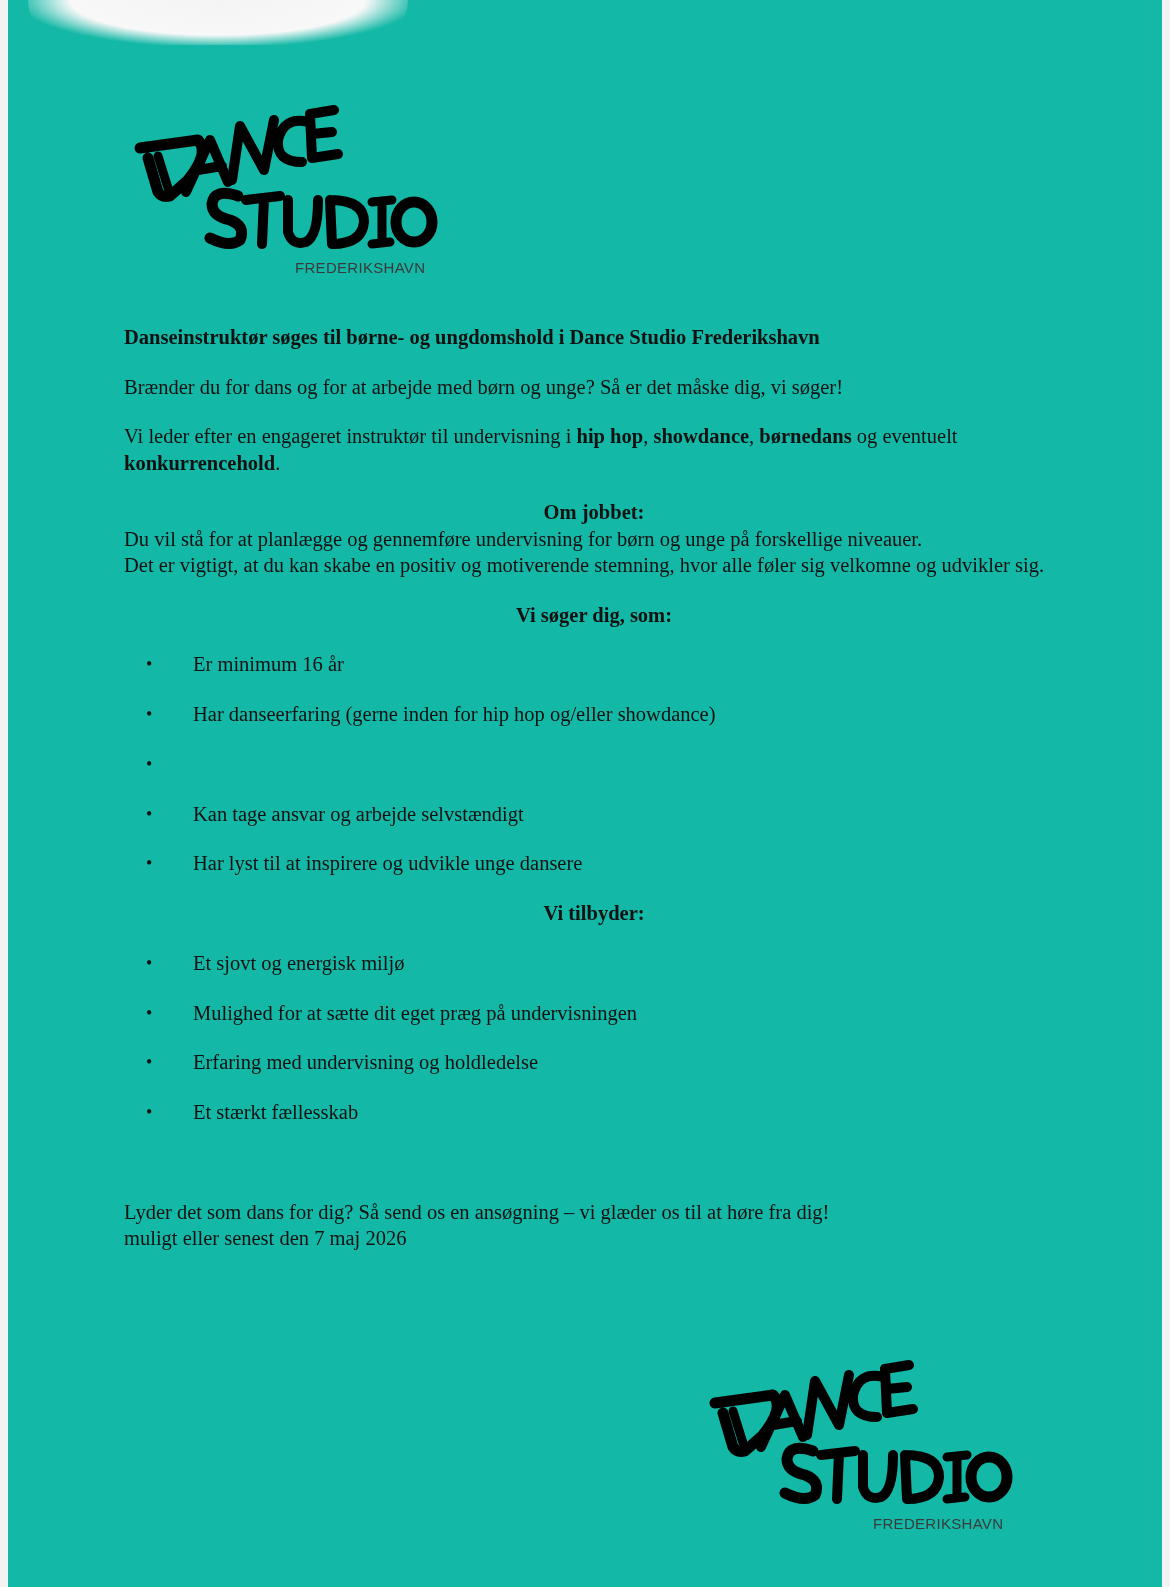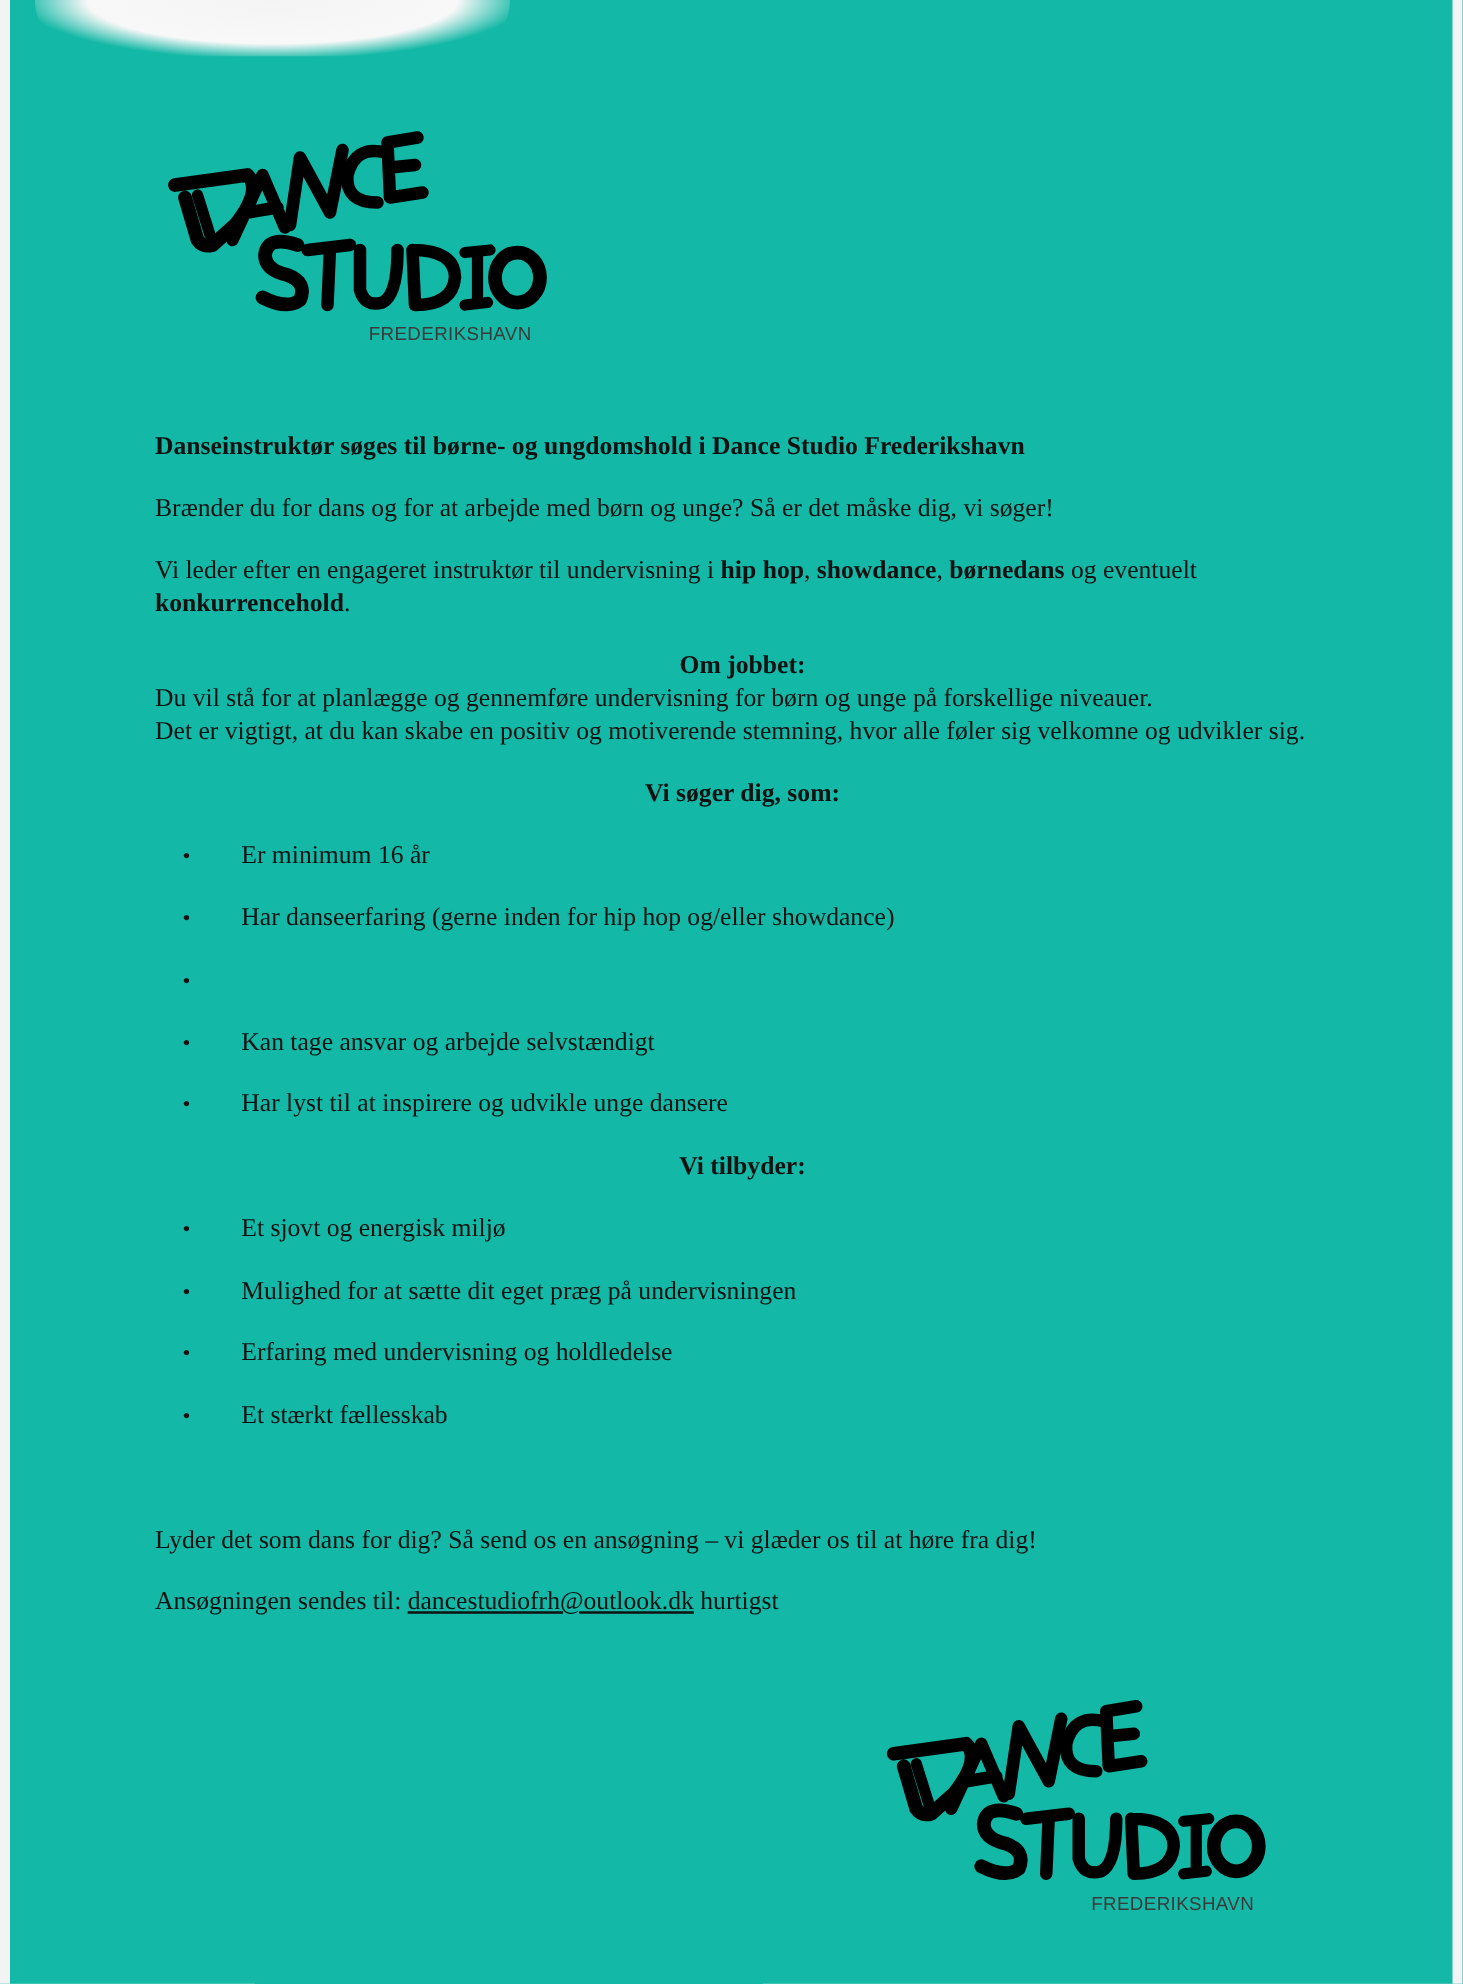--- a/index.html
+++ b/index.html
@@ -36,21 +36,21 @@
       font-family: "Liberation Sans", "DejaVu Sans", sans-serif;
       font-size: 15px;
       letter-spacing: 0.3px;
       color: #3a3a3a;
     }
     .logo-top .city { left: 167px; top: 159px; }
     .logo-bottom .city { left: 170px; top: 160px; }
 
     .content {
       position: absolute;
-      left: 116px; top: 344px;
+      left: 116px; top: 324px;
       width: 940px;
       font-size: 20.5px;
       line-height: 26.5px;
     }
     .content p { margin: 0; }
     .title { font-weight: bold; font-size: 20.5px; }
     .sec-head { font-weight: bold; text-align: center; }
     .mt24 { margin-top: 23px !important; }
     ul.bullets {
       list-style: none;
@@ -132,21 +132,21 @@
       <li><span class="dot">•</span><span>Et sjovt og energisk miljø</span></li>
       <li><span class="dot">•</span><span>Mulighed for at sætte dit eget præg på undervisningen</span></li>
       <li><span class="dot">•</span><span>Erfaring med undervisning og holdledelse</span></li>
       <li><span class="dot">•</span><span>Et stærkt fællesskab</span></li>
     </ul>
 
     <div class="spacer-big"></div>
 
     <p class="mt24">Lyder det som dans for dig? Så send os en ansøgning – vi glæder os til at høre fra dig!</p>
 
-    <p class="mt24"><span>Ansøgningen sendes til: </span><a class="email" href="mailto:dancestudiofrh@outlook.dk">dancestudiofrh@outlook.dk</a><span> hurtigst</span></p>
+    <p>muligt eller senest den 7 maj 2026</p>
   </div>
 
   <div class="logo logo-bottom">
     <svg viewBox="0 0 310 185">
       <g fill="none" stroke="#000" stroke-linecap="round" stroke-linejoin="round">
         <path d="M12 48 L70 40 Q82 52 60 80 L42 96 Q34 98 30 92 L20 58" stroke-width="11"></path>
         <path d="M30 56 L40 88" stroke-width="9"></path>
         <path d="M58 92 L82 40 L100 82 M70 70 L94 66" stroke-width="10"></path>
         <path d="M104 80 L112 26 L136 70 L146 20" stroke-width="10"></path>
         <path d="M180 22 Q156 16 150 40 Q148 62 174 62" stroke-width="10"></path>

